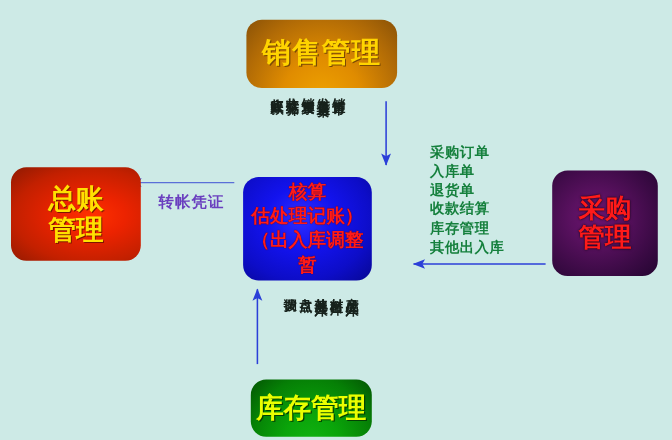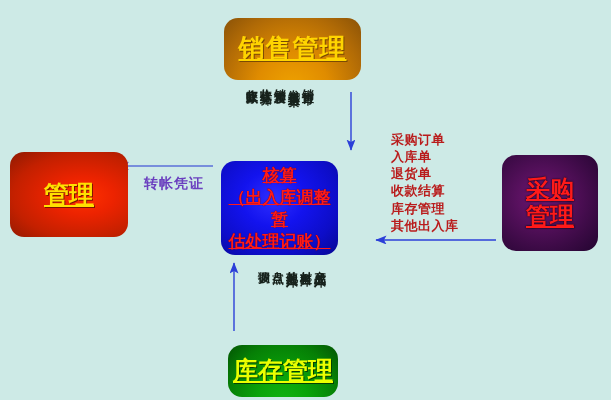--- a/index.html
+++ b/index.html
@@ -25,21 +25,20 @@
   .box {
     position: absolute;
     border-radius: 14px;
     display: flex;
     align-items: center;
     justify-content: center;
     text-align: center;
     font-weight: bold;
     line-height: 1.12;
     box-sizing: border-box;
-    text-decoration: underline;
   }
 
   .box-sales {
     left: 224px; top: 18px; width: 137px; height: 62px;
     background: radial-gradient(ellipse at 50% 120%, #f0a400 0%, #e08c00 38%, #b06a06 75%, #8a5207 100%);
     color: #ffd400;
     font-size: 26px;
     letter-spacing: 1px;
     text-shadow: 1px 1px 0 #7a4a05;
   }
@@ -108,21 +107,21 @@
     white-space: nowrap;
   }
 
   #sales-docs { left: 244px; top: 80px; }
   #inventory-docs { left: 256px; top: 261px; }
 
   
   #purchase-docs {
     position: absolute;
     left: 391px; top: 131px;
-    color: #b91c1c;
+    color: #15803d;
     font-size: 13px;
     font-weight: bold;
     line-height: 1.32;
     letter-spacing: 0.5px;
     white-space: nowrap;
   }
   #purchase-docs div { display: block; }
 
   
   #voucher-label {
@@ -155,29 +154,30 @@
 
     <line x1="213" y1="166" x2="119" y2="166" stroke="#5a6fd8" stroke-width="1.3" marker-end="url(#ah)"></line>
   </svg>
 
   <div class="box box-sales">
     <span class="box-line">销售管理</span>
   </div>
 
   <div class="box box-gl">
     <div>
+      <span class="box-line">总账</span>
       <span class="box-line">管理</span>
     </div>
   </div>
 
   <div class="box box-core">
     <div>
       <span class="box-line">核算</span>
+      <span class="box-line">估处理记账）</span>
       <span class="box-line">（出入库调整暂</span>
-      <span class="box-line">估处理记账）</span>
     </div>
   </div>
 
   <div class="box box-purchase">
     <div>
       <span class="box-line">采购</span>
       <span class="box-line">管理</span>
     </div>
   </div>
 

